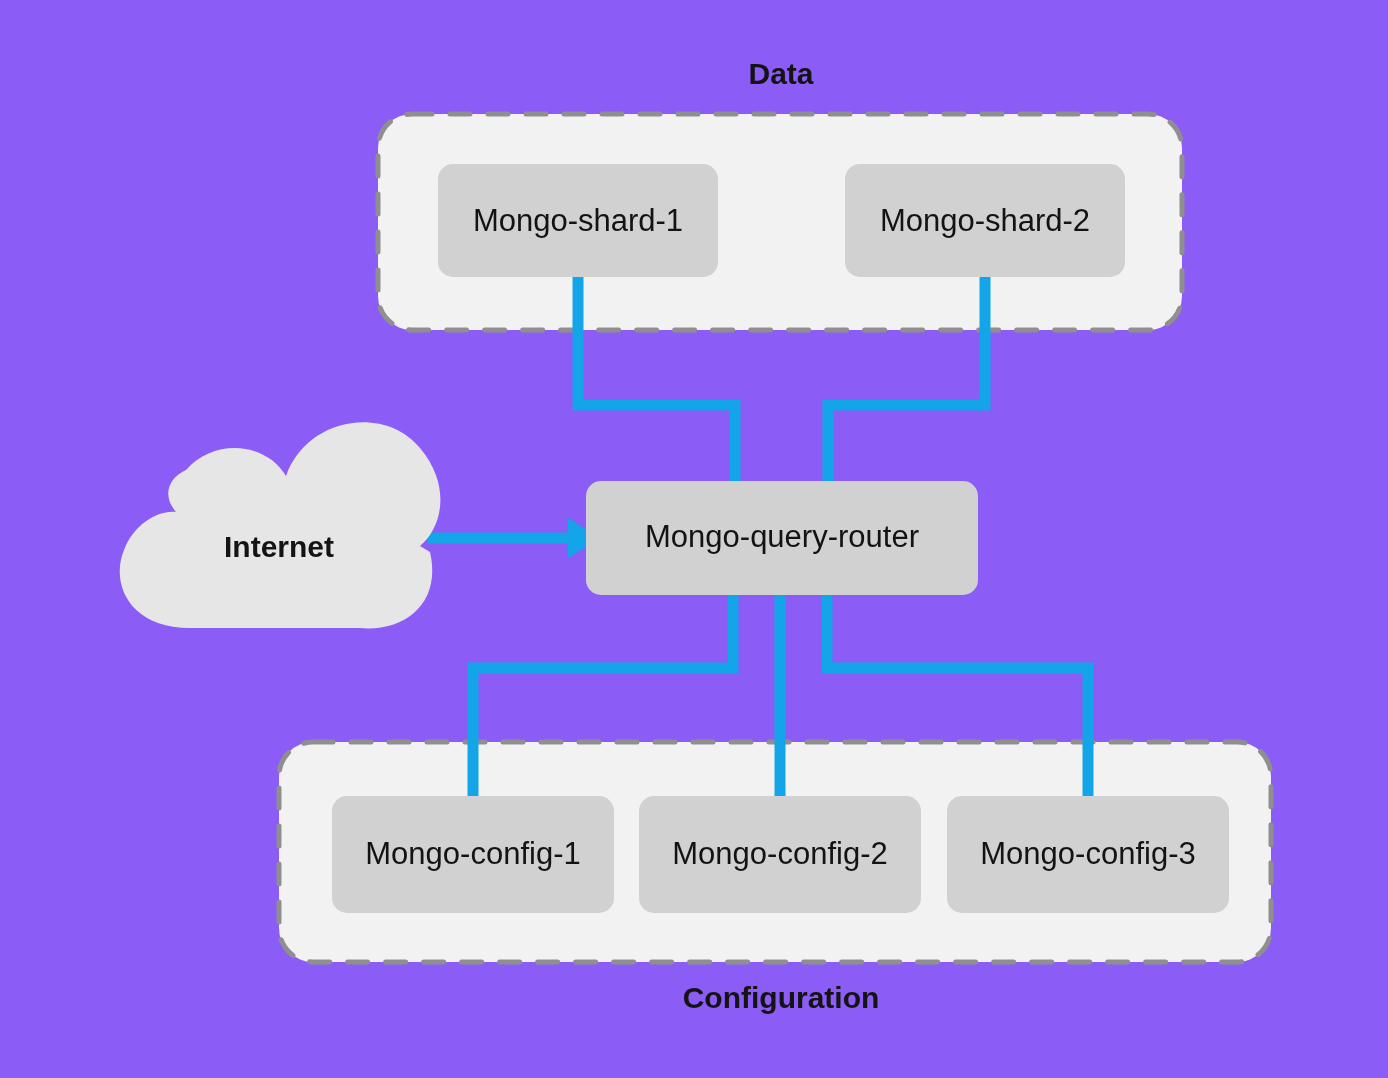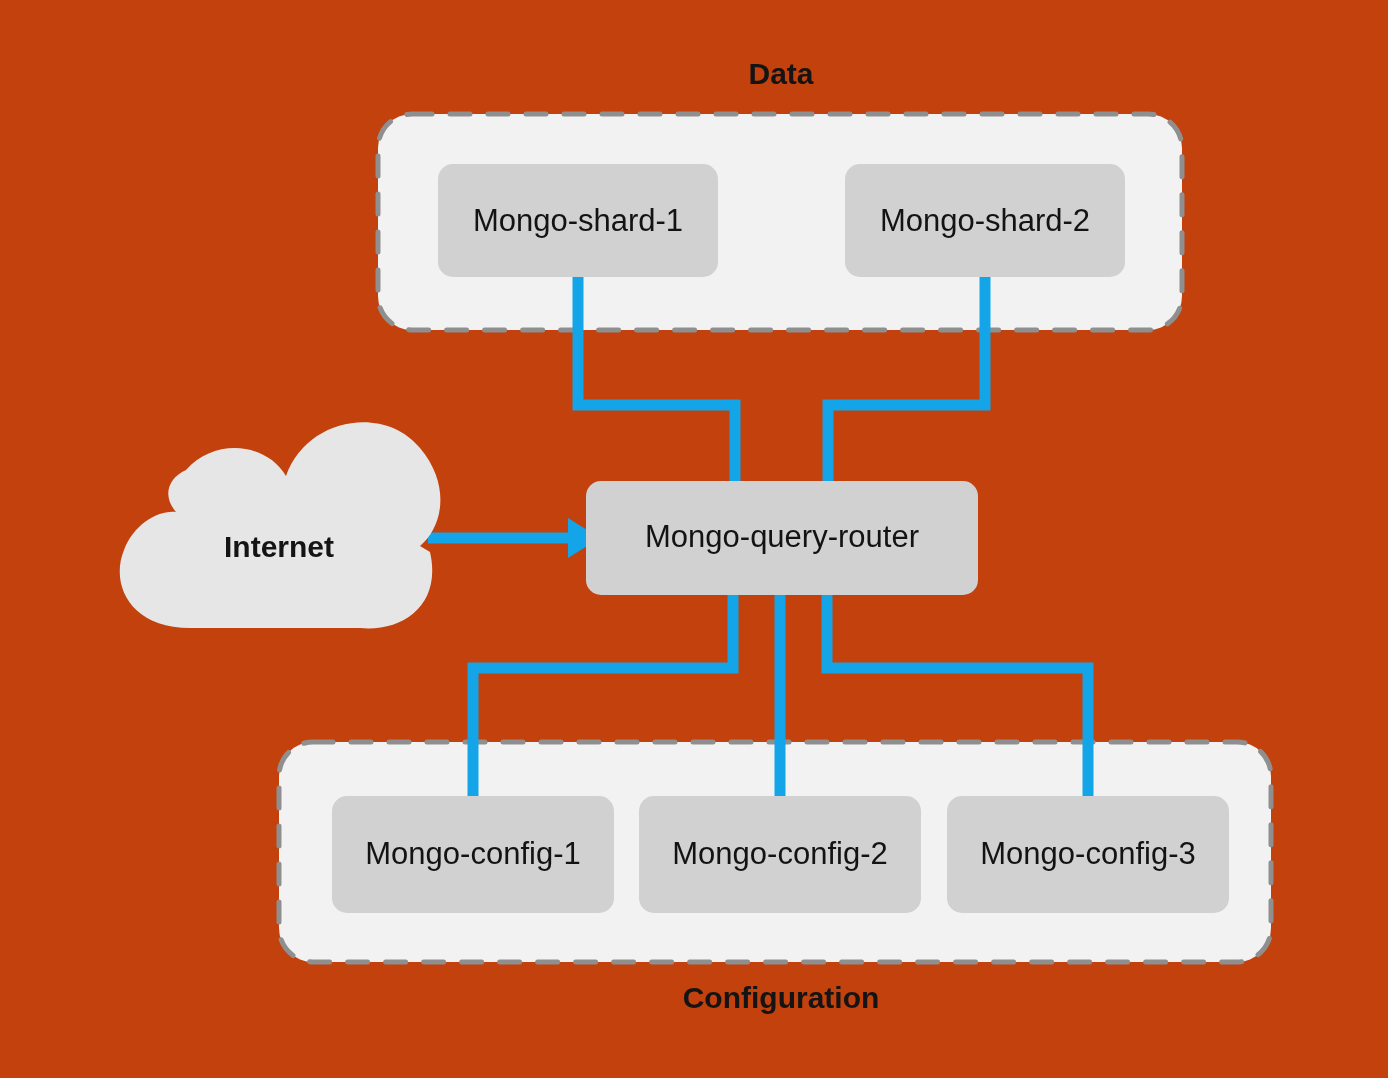--- a/index.html
+++ b/index.html
@@ -7,21 +7,21 @@
     padding: 0;
     background: #ffffff;
   }
   body {
     font-family: "Liberation Sans", sans-serif;
   }
   #canvas {
     position: relative;
     width: 1388px;
     height: 1078px;
-    background: #c2410c;
+    background: #8b5cf6;
     overflow: hidden;
   }
   svg.layer {
     position: absolute;
     top: 0;
     left: 0;
     width: 1388px;
     height: 1078px;
   }
   .group-label {

